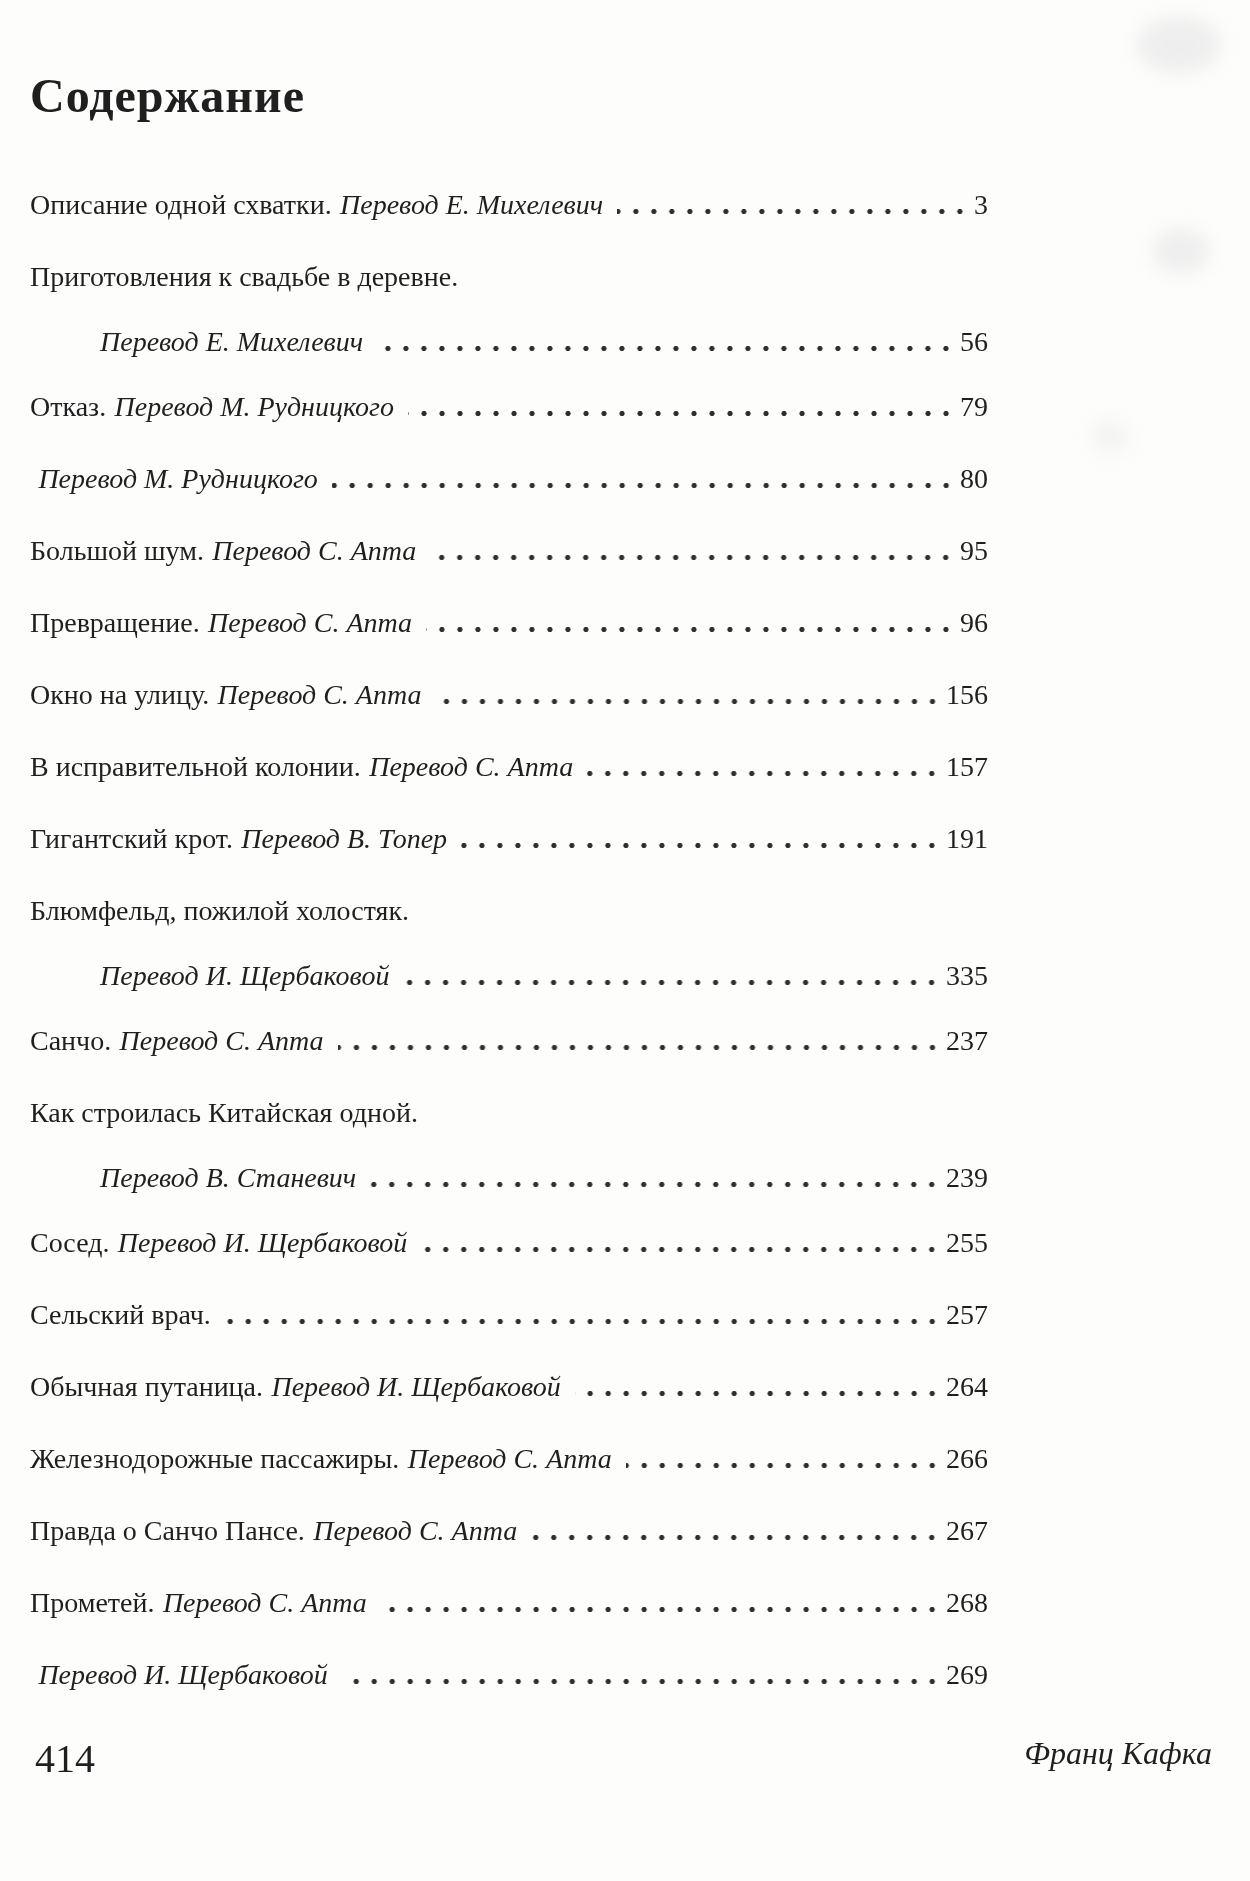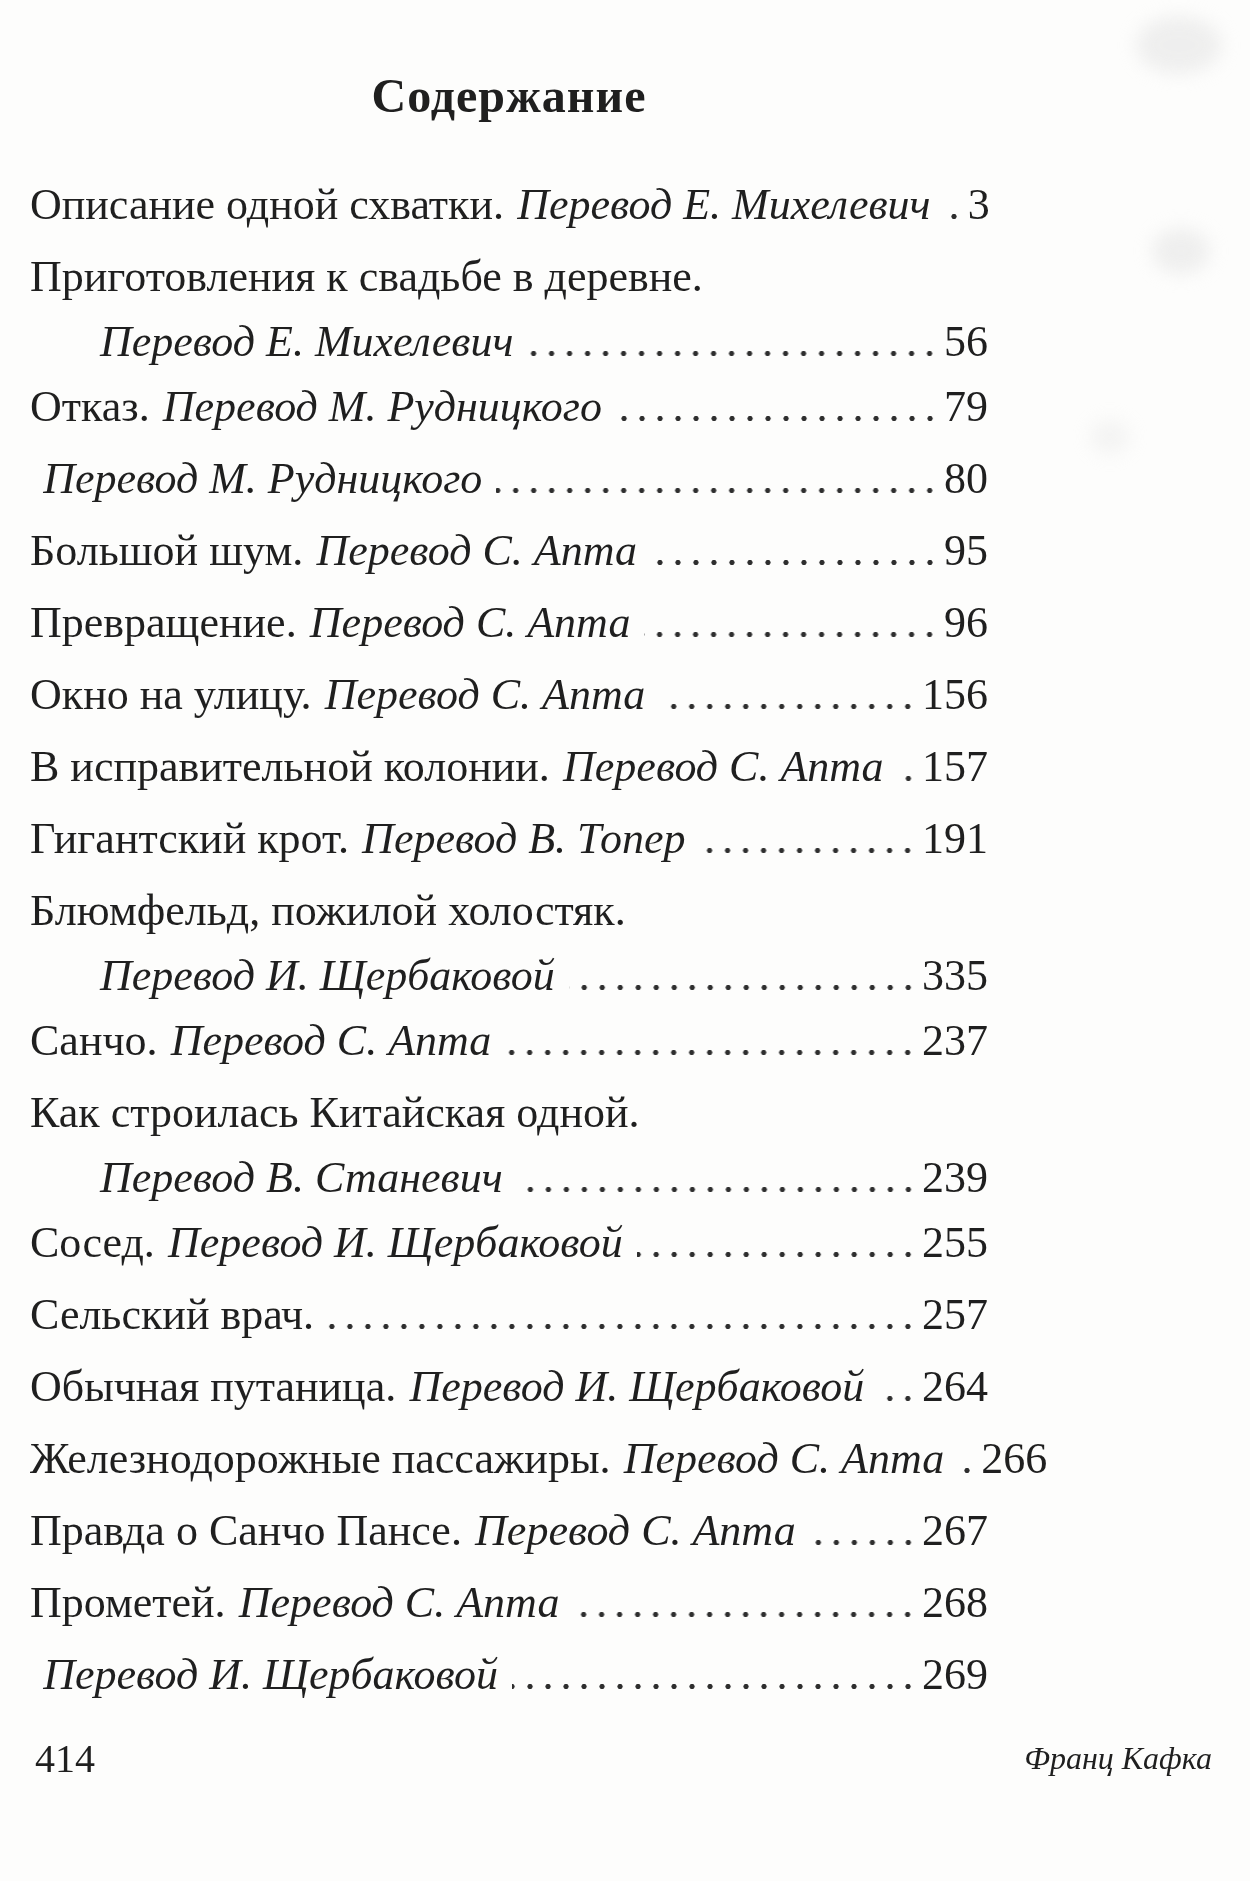--- a/index.html
+++ b/index.html
@@ -15,48 +15,48 @@
   
   .smudge{position:absolute;border-radius:50%;background:#e3e3e3;filter:blur(9px);opacity:.55;}
   .smudge.s1{right:28px;top:16px;width:86px;height:58px;}
   .smudge.s2{right:40px;top:228px;width:58px;height:46px;}
   .smudge.s3{right:120px;top:420px;width:40px;height:34px;opacity:.35;}
 
   .content{position:absolute;left:30px;top:0;width:958px;}
   h1.toc-title{
     margin:70px 0 0 0;
     font-size:48px;line-height:1.1;
-    font-weight:bold;text-align:center;
+    font-weight:bold;text-align:left;
     letter-spacing:1px;
   }
   .toc{margin-top:46px;}
   .entry{margin:0;}
   .line{
     display:flex;align-items:baseline;
     height:72px;line-height:72px;
-    font-size:44px;white-space:nowrap;
+    font-size:28px;white-space:nowrap;
   }
   .line.cont{height:58px;line-height:58px;padding-left:70px;}
   .t{font-style:normal;}
   .tr{font-style:italic;margin-left:.30em;}
   .cont .tr{margin-left:0;}
   .leader{
     flex:1 1 auto;
     height:5px;min-width:18px;
     margin:0 5px 0 14px;
     background-image:radial-gradient(circle,#2e2e2e 2.3px,rgba(0,0,0,0) 2.9px);
     background-size:18px 5px;
     background-repeat:repeat-x;
     background-position:right center;
   }
   .pg{font-style:normal;}
 
   .footer{
     position:absolute;left:35px;right:38px;top:1735px;
-    display:flex;justify-content:space-between;align-items:center;
+    display:flex;justify-content:space-between;align-items:flex-start;
     font-size:40px;
   }
   .footer .author{font-style:italic;font-size:32px;}
 </style>
 </head>
 <body>
 
 <div class="page">
   <div class="smudge s1"></div>
   <div class="smudge s2"></div>

